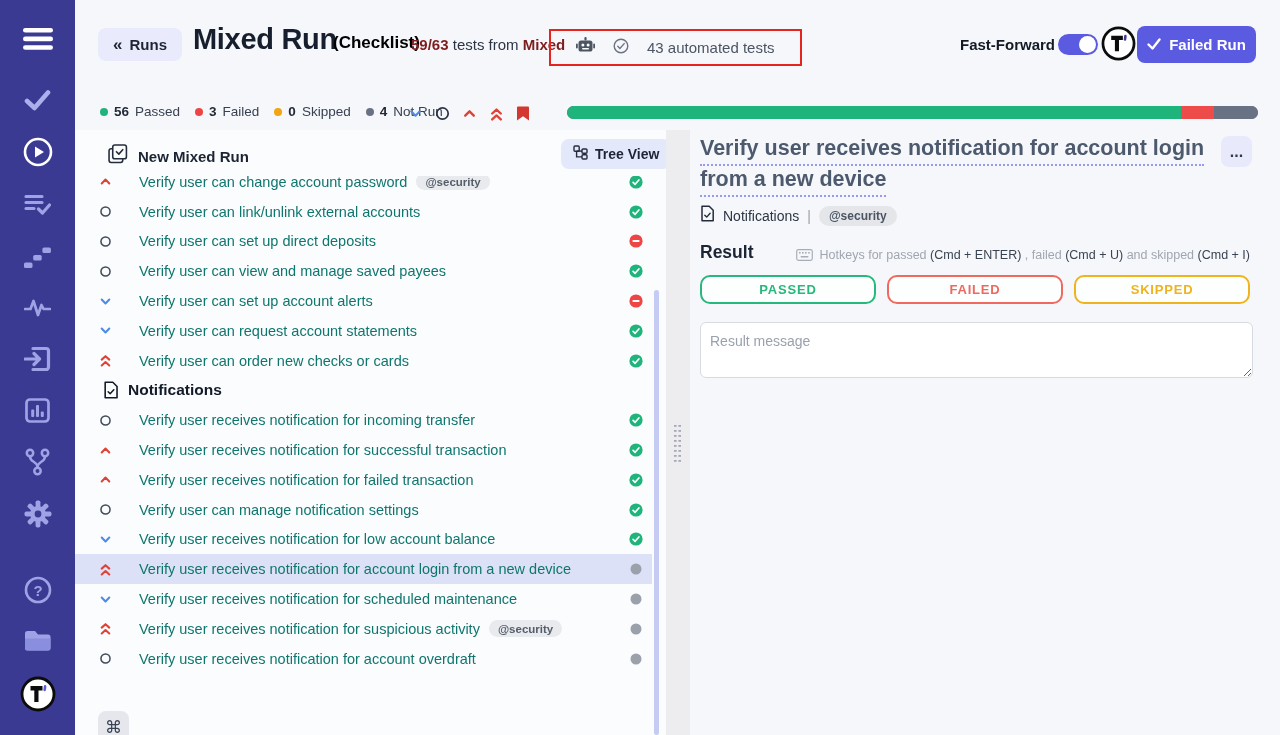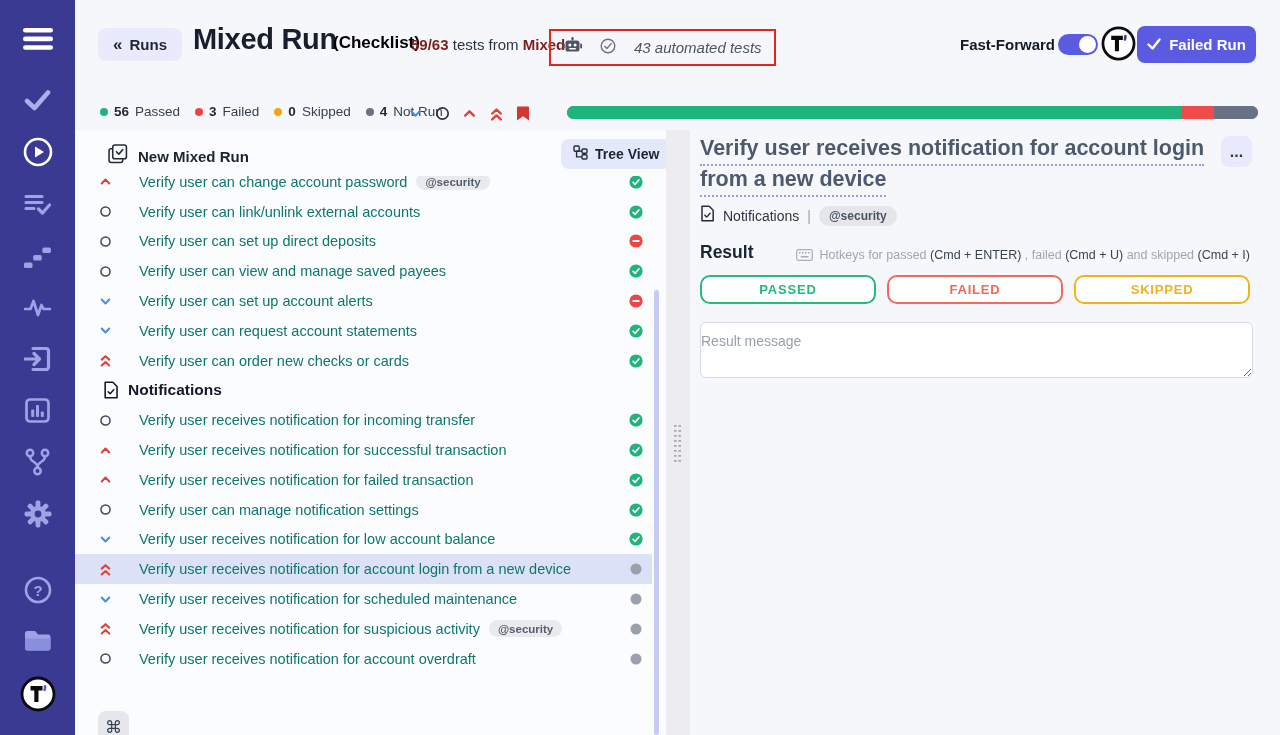--- a/index.html
+++ b/index.html
@@ -12,22 +12,22 @@
   .sb-ic { position:absolute; left:0; width:75px; display:flex; justify-content:center; cursor:pointer; }
 
   
   .runs-btn { position:absolute; left:98px; top:28px; height:33px; padding:0 15px; display:flex; align-items:center; gap:7px;
     background:#e9ebfc; border:none; border-radius:8px; font-family:inherit; font-size:15px; font-weight:700; color:#1d2433; cursor:pointer; }
   .runs-btn .chev { font-size:17px; line-height:1; }
   .run-title { position:absolute; left:193px; top:23px; font-size:29px; font-weight:800; color:#171f2e; letter-spacing:-.3px; }
   .run-type { position:absolute; left:333px; top:33px; font-size:17px; font-weight:700; color:#000000; }
   .tests-info { position:absolute; left:411px; top:36px; font-size:15px; color:#2c3545; }
   .tests-info b { font-weight:800; color:#7f1d1d;text-align:right; }
-  .auto-badge { position:absolute; left:549px; top:29px; height:37px; display:flex; align-items:center; gap:18px; padding:0 12px;
-    border:2.5px solid #e3251d; background:transparent;font-style:italic; }
+  .auto-badge { position:absolute; left:549px; top:29px; height:37px; display:flex; align-items:center; gap:18px; padding:0 25px;
+    border:2.5px solid #e3251d; background:transparent; }
   .auto-badge .txt { font-size:15px; color:#4b5563; }
   .ff-label { position:absolute; left:960px; top:36px; font-size:15px; font-weight:700; color:#121927; }
   .toggle { position:absolute; left:1058px; top:34px; width:40px; height:21px; border-radius:11px; background:#5a5be0; cursor:pointer; }
   .toggle .knob { position:absolute; right:2px; top:2px; width:17px; height:17px; border-radius:50%; background:#fff; }
   .hdr-logo { position:absolute; left:1101px; top:26px; cursor:pointer; }
   .finish-btn { position:absolute; left:1137px; top:26px; width:119px; height:37px; display:flex; align-items:center; justify-content:center; gap:8px;
     background:#5a5be0; color:#fff; border:none; border-radius:8px; font-family:inherit; font-size:15px; font-weight:700; cursor:pointer; }
 
   
   .stats { position:absolute; left:100px; top:104px; display:flex; align-items:center; gap:15px; font-size:13.5px; color:#374151;text-align:center; }
@@ -79,21 +79,21 @@
   .result-h { position:absolute; left:700px; top:242px; font-size:17.5px; font-weight:800; color:#1b2536; }
   .hotkeys { position:absolute; left:780px; top:248px; width:470px; text-align:right; font-size:12.5px; color:#a0a6b0; }
   .hotkeys .kb { vertical-align:-2px; margin-right:3px; }
   .hotkeys b { color:#3a4352; font-weight:400; }
   .status-btns { position:absolute; left:700px; top:275px; width:550px; display:flex; gap:11px; }
   .sbtn { flex:1; height:29px; border-radius:10px; background:#fdfefe; font-family:inherit; font-size:13px; font-weight:800; letter-spacing:.8px; cursor:pointer; }
   .sbtn.passed { border:2px solid #27b87c; color:#27b87c; }
   .sbtn.failed { border:2px solid #f0695f; color:#f0695f; }
   .sbtn.skipped { border:2px solid #efb31d; color:#efb31d; }
   .result-msg { position:absolute; left:700px; top:322px; width:553px; height:56px; border:1px solid #d7dae0; border-radius:6px;
-    background:#fff; resize:both; font-family:inherit; font-size:14px; color:#232a38; padding:10px 0; outline:none; }
+    background:#fff; resize:both; font-family:inherit; font-size:14px; color:#232a38; padding:10px 9px; outline:none; }
   .result-msg::placeholder { color:#9aa1ad; }
 </style>
 </head>
 <body>
 
 <div class="stage">
 
   <aside class="sidebar">
     <div class="sb-ic" style="top:28px">
       <svg width="30" height="22" viewBox="0 0 30 22">

